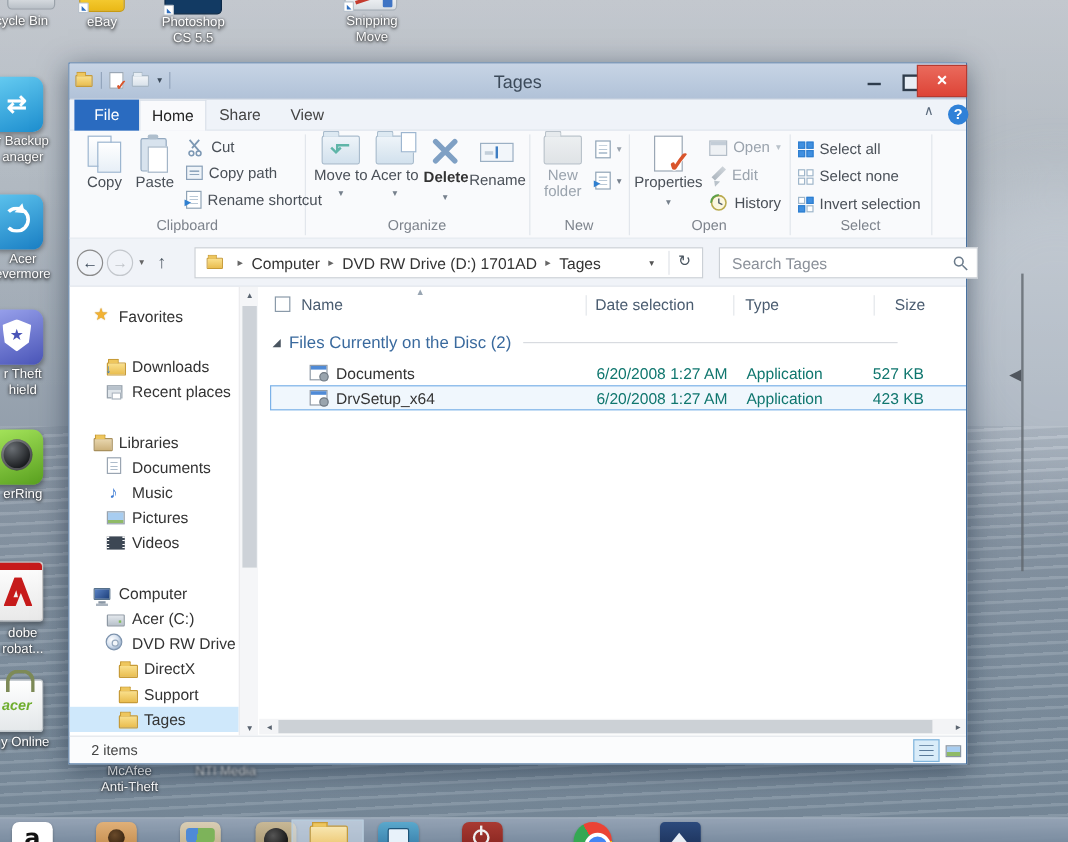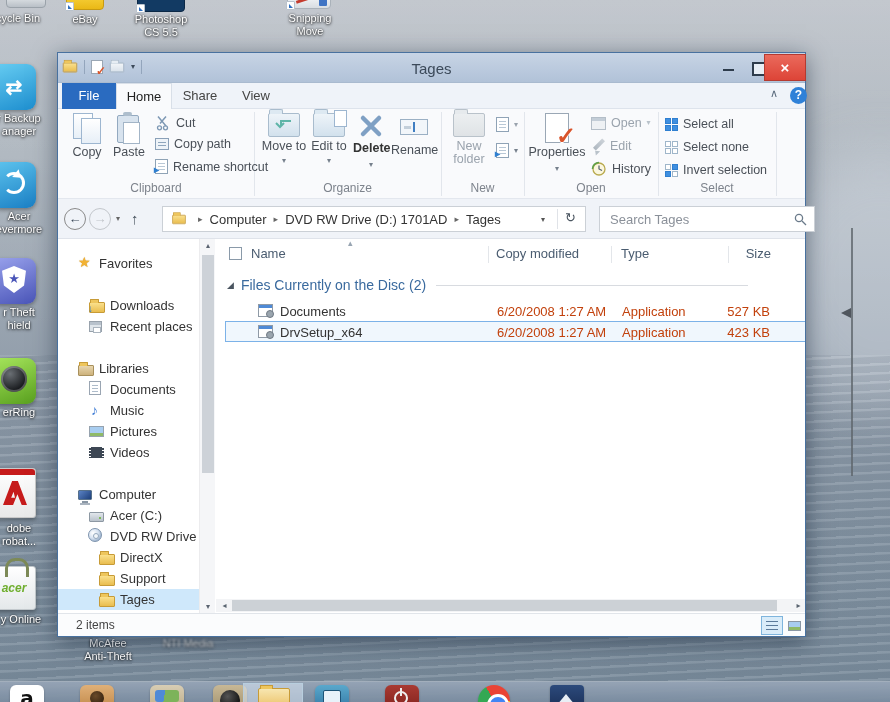--- a/index.html
+++ b/index.html
@@ -155,21 +155,21 @@
 
 .colhead{position:absolute;left:0;top:2px;width:592px;height:26px;font-size:13px;color:#4a5c70}
 .cbox{position:absolute;width:13px;height:13px;border:1px solid #8a9aa9;background:#fff}
 .cdiv{position:absolute;top:5px;width:1px;height:17px;background:#e3e6ea}
 .ghead{position:absolute;left:12px;top:38px;width:521px;display:flex;align-items:center}
 .gtext{color:#3a6a9e;font-size:14px;margin-left:7px;white-space:nowrap}
 .gline{flex:1;height:1px;background:#d8dbe0;margin-left:10px}
 .frow{position:absolute;left:10px;width:581px;height:21px;border:1px solid transparent}
 .frow.sel{border-color:#7cb2e8;background:#f0f7fd}
 .fcell{position:absolute;top:3px;font-size:13px;white-space:nowrap}
-.fmeta{color:#c2410c}
+.fmeta{color:#0f766e}
 
 .status{position:absolute;left:0;top:560px;right:0;height:23px;background:#fbfcfd;border-top:1px solid #e1e5ea}
 .viewbtn{position:absolute;top:2px;height:19px;border:1px solid transparent}
 .viewbtn.on{background:#d9ecf9;border-color:#7fb5dd}
 .ic-details{position:absolute;left:4px;top:4px;width:12px;height:10px;
  background:repeating-linear-gradient(180deg,#5a7a9a 0 1px,transparent 1px 4px)}
 .ic-thumb{position:absolute;left:3px;top:4px;width:13px;height:10px;border:1px solid #8a97a4;background:linear-gradient(180deg,#a8cdf0 0 5px,#8fba67 5px)}
 
 .taskbar{left:0;top:681px;width:890px;height:21px;background:linear-gradient(rgba(150,164,182,.95),rgba(122,140,160,.95));border-top:1px solid rgba(255,255,255,.3)}
 .tbtn{position:absolute;top:3px;width:34px;height:30px;border-radius:6px;box-shadow:0 1px 2px rgba(0,0,0,.3)}
@@ -341,21 +341,21 @@
           <svg class="ovl" style="left:4px;top:4px" width="20" height="14" viewBox="0 0 20 14">
               <path d="M18 3 L8 3 L8 8 M11 5 L7 9 L3 5" stroke="#5fb5a8" stroke-width="2" fill="none"></path>
             </svg>
         </span>
         <span class="blab"><span>Move to</span> <span class="gi" style="font-size:8px;color:#76808c">▾</span></span>
       </div>
       <div class="bigbtn" style="left:250px;width:42px">
         <span class="bicon r-fold">
           <span class="ovl" style="right:-3px;top:-4px;width:13px;height:17px;background:#fff;border:1px solid #9db6d0"></span>
         </span>
-        <span class="blab"><span>Edit to</span> <span class="gi" style="font-size:8px;color:#76808c">▾</span></span>
+        <span class="blab"><span>Acer to</span> <span class="gi" style="font-size:8px;color:#76808c">▾</span></span>
       </div>
       <div class="bigbtn" style="left:295px;width:36px">
         <span class="bicon" style="width:26px;height:26px">
           <svg width="26" height="26" viewBox="0 0 26 26">
               <path d="M5 5 L21 21 M21 5 L5 21" stroke="#7fa0c4" stroke-width="4.5" stroke-linecap="round"></path>
             </svg>
         </span>
         <span class="blab" style="font-weight:bold;color:#333">Delete</span>
         <span class="dd gi">▾</span>
       </div>
@@ -536,21 +536,21 @@
         <span class="vthumb"></span>
         <span class="sbarrow gi" style="top:361px">▾</span>
       </div>
 
       <div class="pane">
         <div class="colhead">
           <span class="cbox" style="left:14px;top:6px"></span>
           <span class="ab" style="left:36px;top:5px">Name</span>
           <span class="ab gi" style="left:133px;top:-2px;font-size:9px;color:#98a5b2">▴</span>
           <span class="cdiv" style="left:273px"></span>
-          <span class="ab" style="left:281px;top:5px">Copy modified</span>
+          <span class="ab" style="left:281px;top:5px">Date selection</span>
           <span class="cdiv" style="left:396px"></span>
           <span class="ab" style="left:406px;top:5px">Type</span>
           <span class="cdiv" style="left:513px"></span>
           <span class="ab" style="right:36px;top:5px">Size</span>
         </div>
 
         <div class="ghead">
           <span class="gi" style="font-size:9px;color:#4a5560">◢</span>
           <span class="gtext">Files Currently on the Disc (2)</span>
           <span class="gline"></span>

